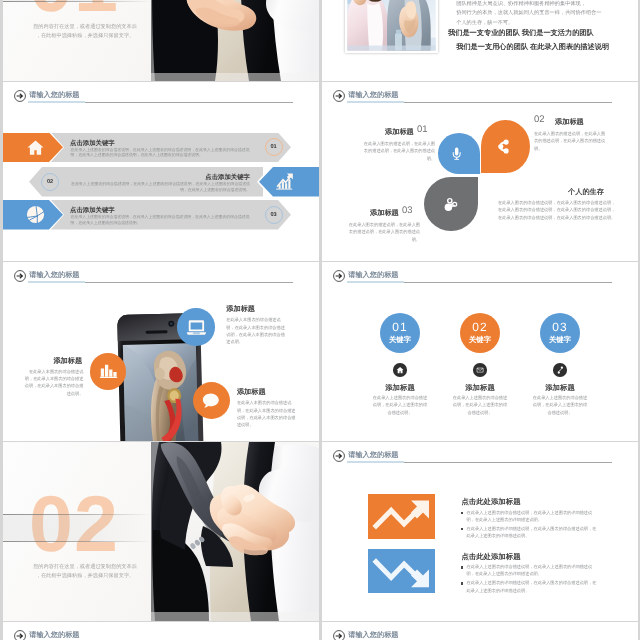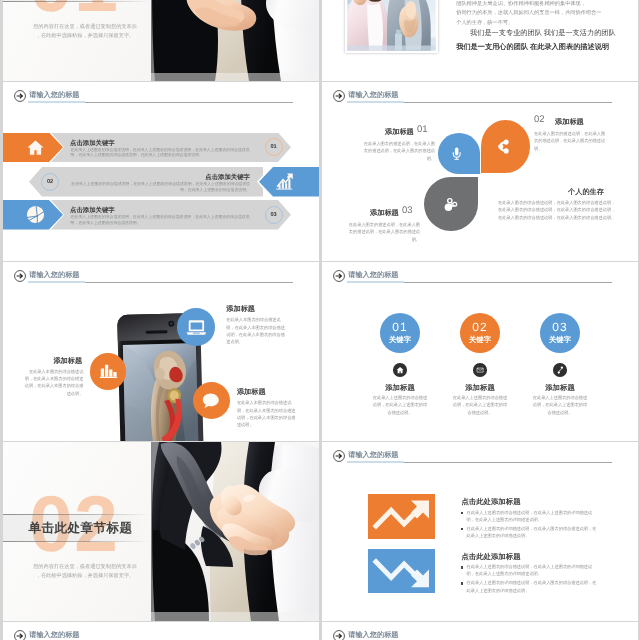--- a/index.html
+++ b/index.html
@@ -174,21 +174,21 @@
             <path d="M58 38c4 2 8 2 11-1-1 7-3 12-6 14-3 1-5-3-6-9Z" fill="#dbb08c" opacity=".6"></path>
             <path d="M48 52h7v17h-7Z" fill="#cfe0ea" opacity=".85"></path>
             <path d="M49 48h5v5h-5Z" fill="#bdd4e2" opacity=".8"></path>
             <rect x="0" y="64" width="89" height="5" fill="#cfdce8" opacity=".7"></rect>
           </svg>
         </div>
       </div>
       <div style="position: absolute; left: 134.2px; top: 99.1px; font-size: 5.2px; color: rgb(141, 143, 145); white-space: nowrap; line-height: 7px;">团队精神是大局意识、协作精神和服务精神的集中体现，</div>
       <div style="position: absolute; left: 134.2px; top: 108.4px; font-size: 5.2px; color: rgb(141, 143, 145); white-space: nowrap; line-height: 7px;">协同行为的本质，这就人就如同人的五音一样，共同协作组合一</div>
       <div style="position: absolute; left: 134.2px; top: 117.7px; font-size: 5.2px; color: rgb(141, 143, 145); white-space: nowrap; line-height: 7px;">个人的生存，缺一不可。</div>
-      <div style="position: absolute; left: 148px; top: 125.5px; font-size: 7.2px; font-weight: normal; color: rgb(59, 59, 59); white-space: nowrap; line-height: 9px;">我们是一支专业的团队  我们是一支活力的团队</div>
+      <div style="position: absolute; left: 126px; top: 125.5px; font-size: 7.2px; font-weight: bold; color: rgb(59, 59, 59); white-space: nowrap; line-height: 9px;">我们是一支专业的团队  我们是一支活力的团队</div>
       <div style="position: absolute; left: 134.2px; top: 140.1px; font-size: 7.2px; font-weight: bold; color: rgb(59, 59, 59); white-space: nowrap; line-height: 9px;">我们是一支用心的团队  在此录入图表的描述说明</div>
     </div>
     <div class="slide" style="left: 3px; top: 82px;">
       <div class="shead">
         <svg width="14" height="14" viewBox="0 0 24 24" class="arrowcirc">
           <path d="M12 1.1A10.9 10.9 0 1 1 12 22.9 10.9 10.9 0 1 1 12 1.1Z" fill="none" stroke="#3a3a3a" stroke-width="1.7"></path>
           <path d="M5.3 12h10.2M11.6 7.5 16.9 12l-5.3 4.5" fill="none" stroke="#272727" stroke-width="2.1" stroke-linecap="butt" stroke-linejoin="miter"></path>
         </svg>
         <div class="stitle">请输入您的标题</div>
         <div class="rule-gray"></div>
@@ -471,21 +471,20 @@
           <path d="M72 54c5-3 11-2 15 3 4 4 5 10 2 14-4 4-10 3-14-2-4-4-5-11-3-15Z" fill="url(#skinB)"></path>
           <path d="M0 0h8C3 22 1 50 1 82c0 36 1 70 3 97H0Z" fill="#f9f9f9" opacity=".45"></path>
           <rect x="0" y="170" width="168" height="9" fill="#f2f1f0" opacity=".5"></rect>
         </svg>
       </div>
       <div class="bignum" style="left: 26px; top: 53px;">02</div>
       <div class="secband" style="left: -4px; top: 71.8px; width: 152px; height: 28.4px; background: linear-gradient(90deg, rgba(175, 175, 175, 0.17) 0%, rgba(175, 175, 175, 0.13) 55%, rgba(175, 175, 175, 0) 100%);">
         <div class="bl" style="top: 0px; background: linear-gradient(90deg, rgba(110, 110, 110, 0.75) 0%, rgba(110, 110, 110, 0.45) 60%, rgba(110, 110, 110, 0) 100%);"></div>
         <div class="bl" style="bottom: 0px; background: linear-gradient(90deg, rgba(110, 110, 110, 0.75) 0%, rgba(110, 110, 110, 0.45) 60%, rgba(110, 110, 110, 0) 100%);"></div>
       </div>
-      <div class="sectitle" style="left: 25.6px; top: 77.6px;">单击此处章节标题</div>
       <div class="secdesc" style="left: 12px; top: 121px; width: 140px;">您的内容打在这里，或者通过复制您的文本后</div>
       <div class="secdesc" style="left: 12px; top: 130.4px; width: 140px;">，在此框中选择粘贴，并选择只保留文字。</div>
     </div>
     <div class="slide" style="left: 322px; top: 442px;">
       <div class="shead">
         <svg width="14" height="14" viewBox="0 0 24 24" class="arrowcirc">
           <path d="M12 1.1A10.9 10.9 0 1 1 12 22.9 10.9 10.9 0 1 1 12 1.1Z" fill="none" stroke="#3a3a3a" stroke-width="1.7"></path>
           <path d="M5.3 12h10.2M11.6 7.5 16.9 12l-5.3 4.5" fill="none" stroke="#272727" stroke-width="2.1" stroke-linecap="butt" stroke-linejoin="miter"></path>
         </svg>
         <div class="stitle">请输入您的标题</div>

